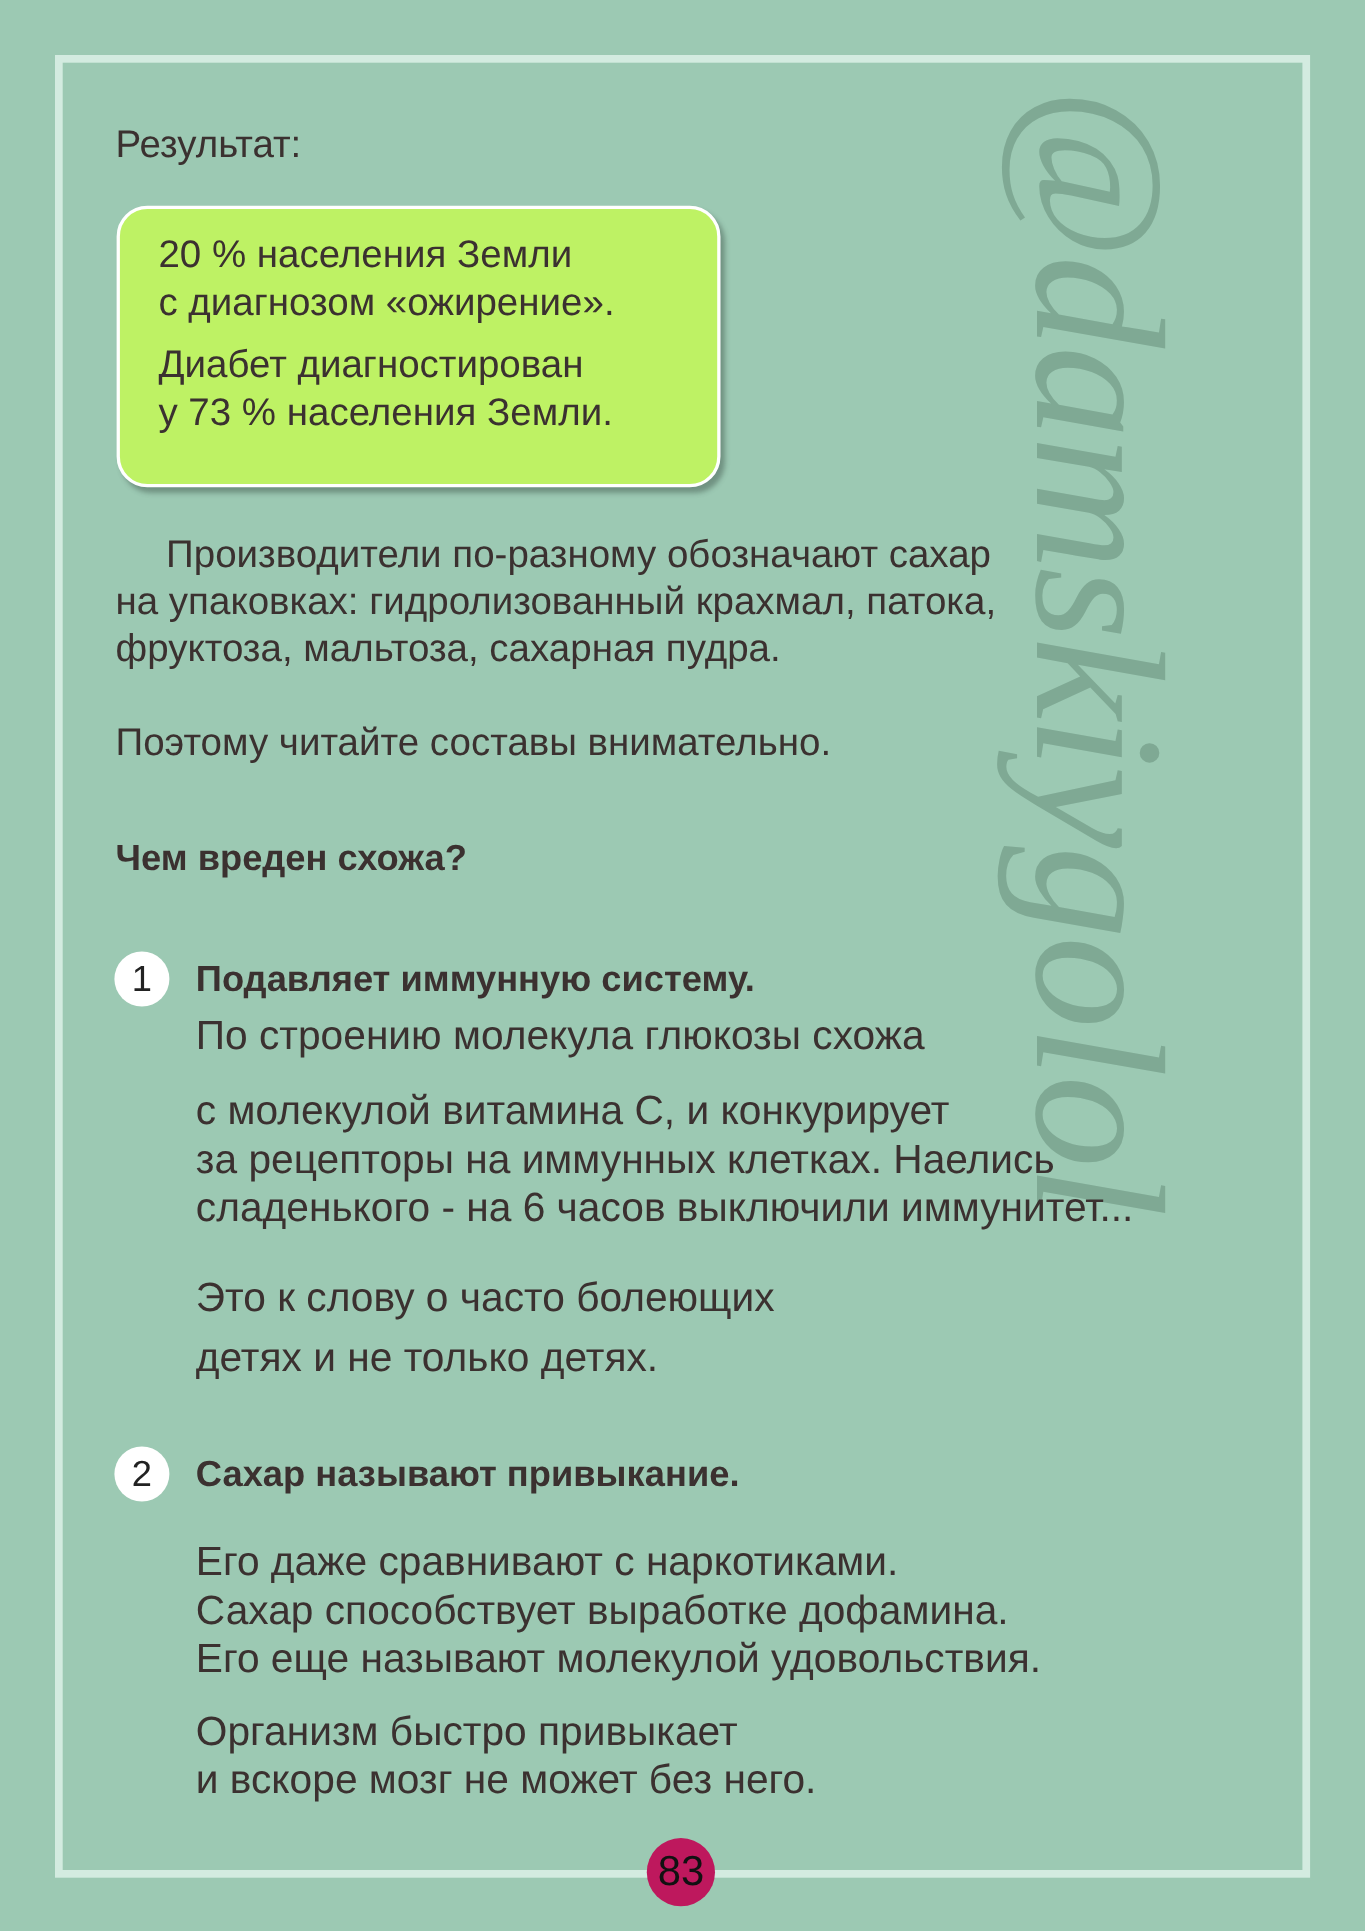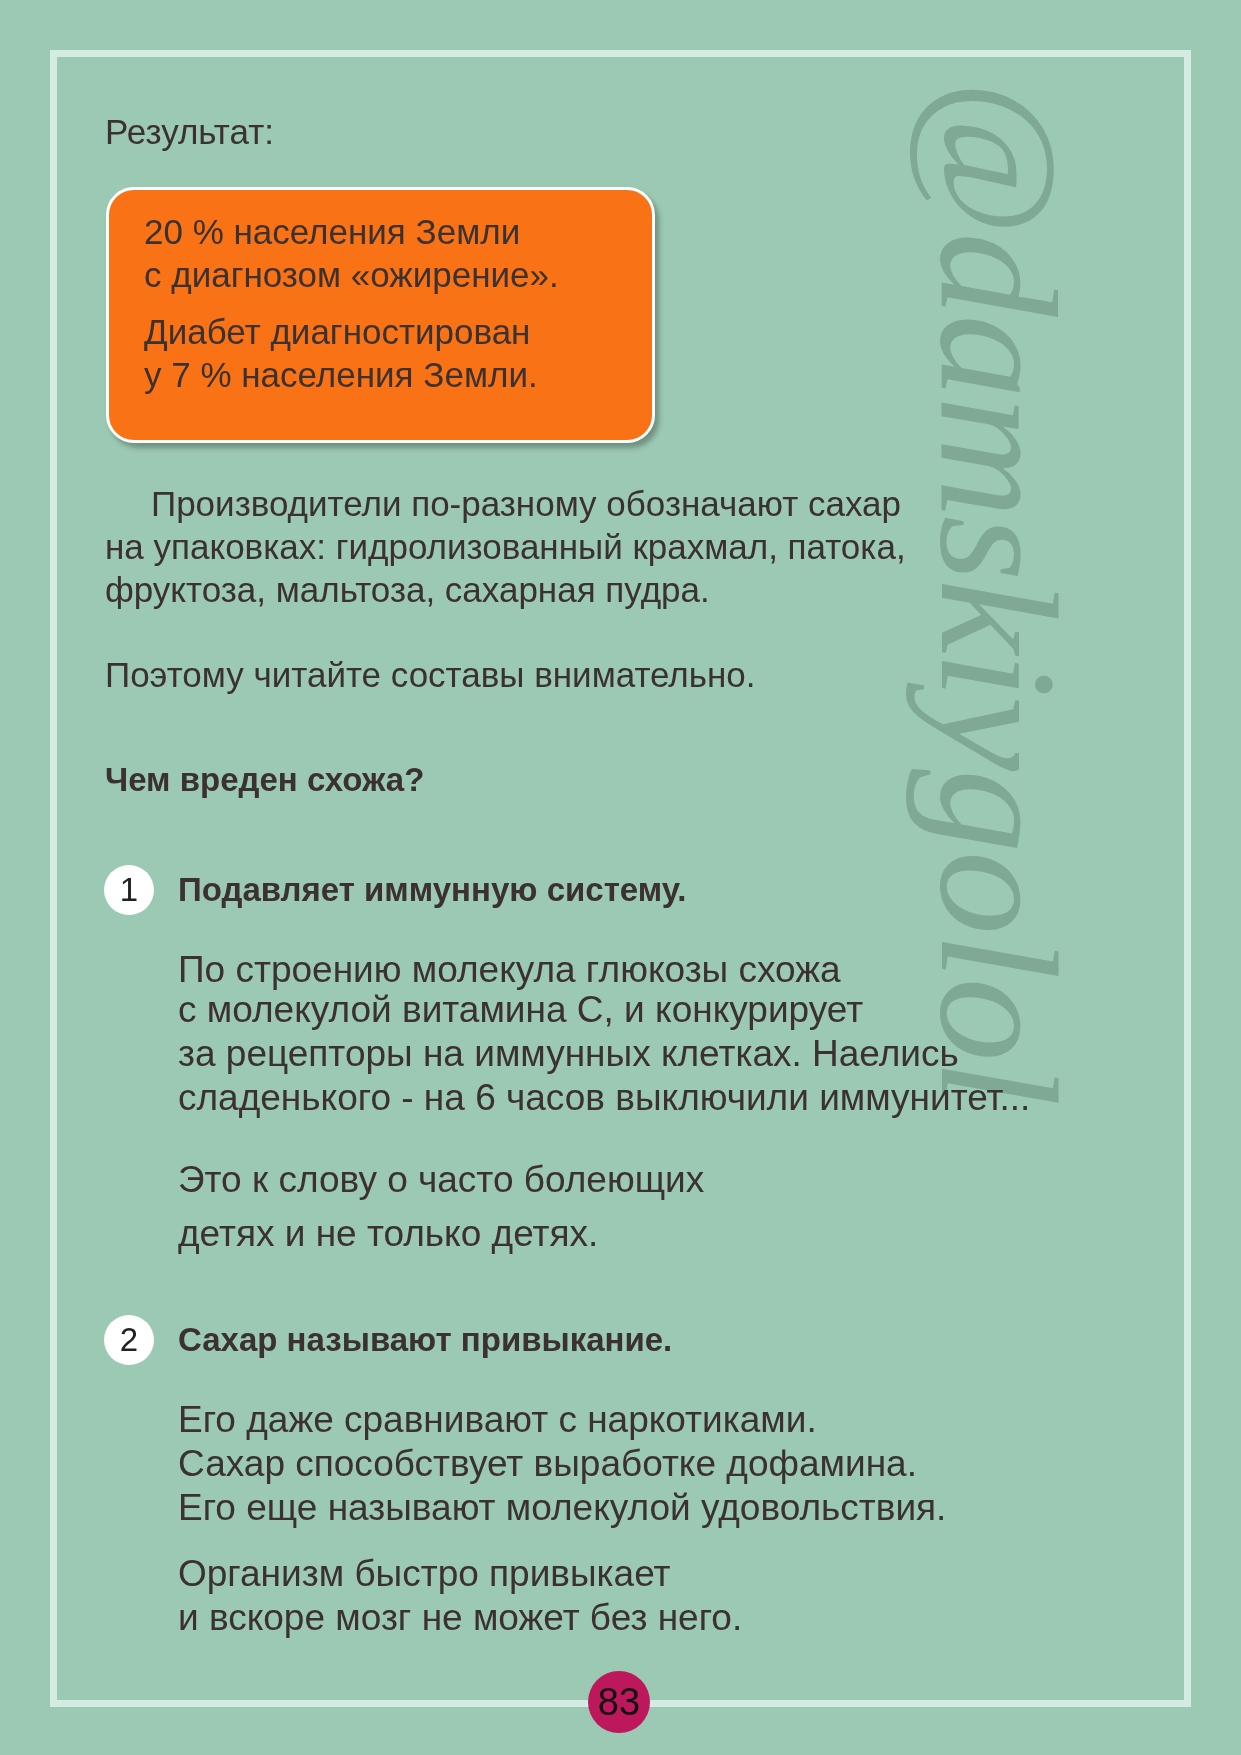--- a/index.html
+++ b/index.html
@@ -28,21 +28,21 @@
     letter-spacing: -2px;
     z-index: 1;
     pointer-events: none;
   }
   .content { position: absolute; left: 0; top: 0; width: 1241px; height: 1755px; z-index: 2; }
   .t { position: absolute; white-space: nowrap; font-size: 35px; line-height: 43px; }
   .label { left: 105px; top: 110px; }
   .card {
     position: absolute; left: 106px; top: 187px;
     width: 543px; height: 250px;
-    background: #f97316;
+    background: #bef264;
     border: 3px solid #ffffff;
     border-radius: 28px;
     box-shadow: 4px 5px 5px rgba(60,80,70,0.45);
   }
   .card p { position: absolute; left: 35px; margin: 0; white-space: nowrap; font-size: 35px; line-height: 43px; color: #3b3130; }
   .p2 { left: 105px; top: 653px; }
   .h { left: 105px; top: 758px; font-weight: bold; font-size: 33px; }
   .num {
     position: absolute; width: 50px; height: 50px; border-radius: 50%;
     background: #ffffff; color: #222; font-size: 33px; line-height: 50px; text-align: center;
@@ -63,33 +63,33 @@
 <div class="watermark">@damskiygolol</div>
 
 <div class="content">
 
   <div class="t label">Результат:</div>
 
   <div class="card">
     <p style="top:20px">20 % населения Земли</p>
     <p style="top:63px">с диагнозом «ожирение».</p>
     <p style="top:120px">Диабет диагностирован</p>
-    <p style="top:163px">у 7 % населения Земли.</p>
+    <p style="top:163px">у 73 % населения Земли.</p>
   </div>
 
   <div class="t" style="left:105px; top:482px;margin-left:46px;">Производители по-разному обозначают сахар</div>
   <div class="t" style="left:105px; top:525px;">на упаковках: гидролизованный крахмал, патока,</div>
   <div class="t" style="left:105px; top:568px;">фруктоза, мальтоза, сахарная пудра.</div>
   <div class="t p2">Поэтому читайте составы внимательно.</div>
 
   <div class="t h">Чем вреден схожа?</div>
 
   <div class="num" style="left:104px; top:865px;">1</div>
   <div class="item-title" style="top:868px;">Подавляет иммунную систему.</div>
-  <div class="item-text" style="top:948px;">По строению молекула глюкозы схожа</div>
+  <div class="item-text" style="top:920px;">По строению молекула глюкозы схожа</div>
   <div class="item-text" style="top:988px;">с молекулой витамина С, и конкурирует</div>
   <div class="item-text" style="top:1032px;">за рецепторы на иммунных клетках. Наелись</div>
   <div class="item-text" style="top:1076px;">сладенького - на 6 часов выключили иммунитет...</div>
   <div class="item-text" style="top:1158px;">Это к слову о часто болеющих</div>
   <div class="item-text" style="top:1212px;">детях и не только детях.</div>
 
   <div class="num" style="left:104px; top:1315px;">2</div>
   <div class="item-title" style="top:1318px;">Сахар называют привыкание.</div>
   <div class="item-text" style="top:1398px;">Его даже сравнивают с наркотиками.</div>
   <div class="item-text" style="top:1442px;">Сахар способствует выработке дофамина.</div>

